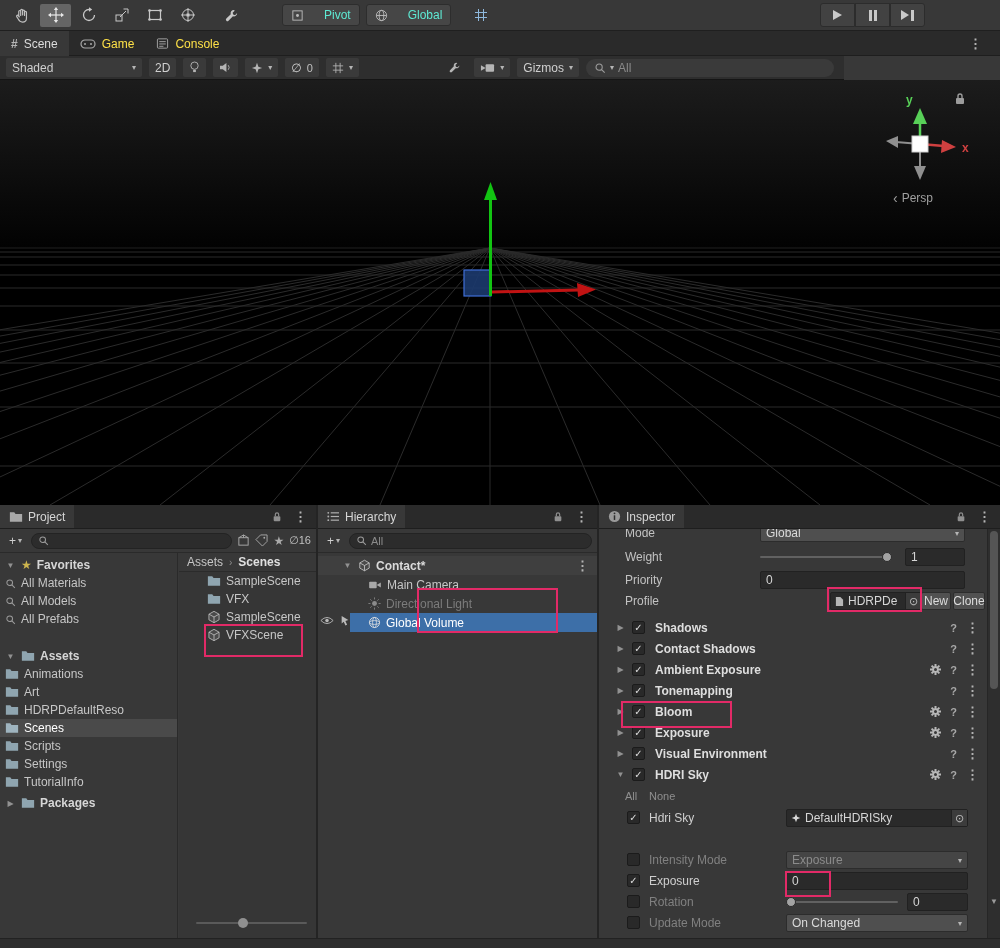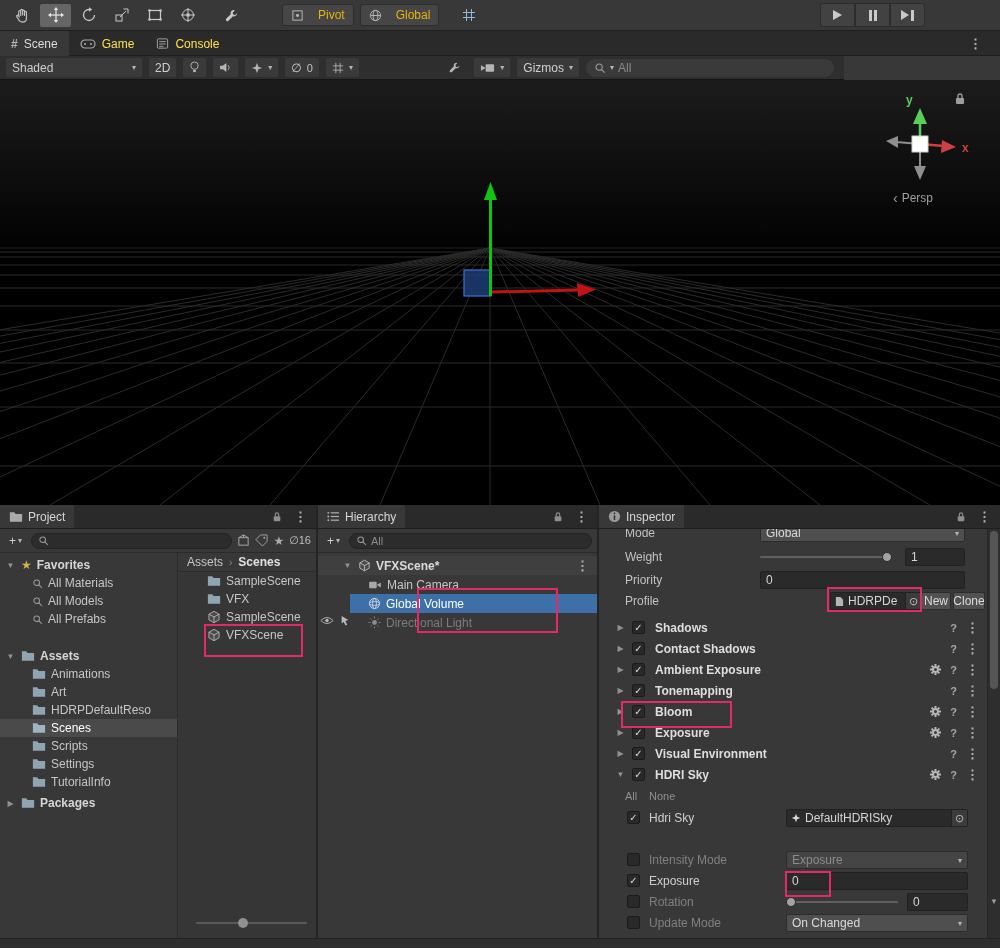--- a/index.html
+++ b/index.html
@@ -9,21 +9,21 @@
   .abs { position:absolute; }
   svg { display:block; }
 
   
   #toolbar { left:0; top:0; width:1000px; height:31px; background:#383838;
              border-bottom:1px solid #1f1f1f; display:flex; align-items:center; padding-left:6px; }
   .tool { width:31px; height:23px; display:flex; align-items:center; justify-content:center;
           border-radius:2px; margin:0 1px; }
   .tool.sel { background:#656565; }
   .tbtn { height:22px; padding:0 8px; background:#464646; border:1px solid #2d2d2d; border-radius:3px;
-          display:flex; align-items:center; gap:14px; color:#eab308; }
+          display:flex; align-items:center; gap:20px; color:#5eead4; }
   .playgroup { left:820px; top:3px; display:flex; }
   .pbtn { width:35px; height:24px; background:#424242; border:1px solid #2c2c2c; display:flex;
           align-items:center; justify-content:center; gap:2px; }
   .pbtn:first-child { border-radius:3px 0 0 3px; }
   .pbtn:last-child { border-radius:0 3px 3px 0; }
   .tri-r { width:0; height:0; border-left:9px solid #c9c9c9; border-top:5.5px solid transparent; border-bottom:5.5px solid transparent; }
   .bar { width:3px; height:11px; background:#c9c9c9; }
 
   
   #edittabs { left:0; top:31px; width:1000px; height:25px; background:#2a2a2a; display:flex;
@@ -61,21 +61,21 @@
   .ptb { height:24px; display:flex; align-items:center; padding:0 5px; gap:5px; border-bottom:1px solid #2a2a2a; }
   .plusbtn { display:flex; align-items:center; gap:2px; padding:0 4px; color:#cfcfcf; }
   .minisearch { flex:1; height:16px; background:#2c2c2c; border:1px solid #232323; border-radius:8px;
                 display:flex; align-items:center; gap:4px; padding:0 6px; }
   .minisearch input { background:transparent; border:none; outline:none; color:#bdbdbd; font:inherit; width:100%; font-size:11px; }
   .minisearch input::placeholder { color:#8a8a8a; }
 
   
   #ptree { position:absolute; left:0; top:48px; bottom:0; width:178px; border-right:1px solid #2a2a2a; padding-top:3px; }
   .trow { height:18px; display:flex; align-items:center; gap:5px; padding-left:5px; white-space:nowrap; }
-  .trow.indent { padding-left:32px;text-align:center; }
+  .trow.indent { padding-left:5px;text-align:center; }
   .trow.selgray { background:var(--selection-gray); color:#fff; }
   .trow .bold { font-weight:bold; color:#d6d6d6; }
   .fo { font-size:8px; color:#919191; width:11px; text-align:center; flex:none; }
   .star { color:#cdb54e; font-size:12px; }
   .gap18 { height:19px; }
   #pfiles { position:absolute; left:179px; top:48px; right:0; bottom:0; background:#363636; }
   .crumbs { height:19px; display:flex; align-items:center; gap:6px; padding-left:8px;
             border-bottom:1px solid #2b2b2b; background:#383838; }
   .crumbs .cur { font-weight:bold; color:#e0e0e0; }
   .csep { color:#8d8d8d; font-size:10px; }
@@ -705,59 +705,59 @@
     </div>
     <div id="hcontent">
       <div class="hrow hheader">
         <span class="fo">▼</span>
         <span>
             <svg width="13" height="13" viewBox="0 0 16 16">
               <path d="M8 1.5 13.8 4.8 V11.2 L8 14.5 2.2 11.2 V4.8 Z" fill="#4a4a4a" stroke="#c9c9c9"></path>
               <path d="M2.2 4.8 8 8 13.8 4.8 M8 8 v6.5" fill="none" stroke="#c9c9c9"></path>
             </svg>
           </span>
-        <span>VFXScene*</span>
+        <span>Contact*</span>
         <span class="kebab" style="margin-left:auto;margin-right:8px">⋮</span>
       </div>
       <div class="hrow">
         <span>
             <svg width="14" height="10" viewBox="0 0 16 12">
               <rect x="1" y="2" width="9" height="8" rx="1" fill="#a9a9a9"></rect>
               <path d="M10 6 l5 -3 v6Z" fill="#a9a9a9"></path>
             </svg>
           </span>
         <span>Main Camera</span>
-      </div>
-      <div class="hrow selblue">
-        <span>
-            <svg width="13" height="13" viewBox="0 0 16 16">
-              <circle cx="8" cy="8" r="6.2" fill="none" stroke="#e2e2e2" stroke-width="1.1"></circle>
-              <ellipse cx="8" cy="8" rx="6.2" ry="2.4" fill="none" stroke="#e2e2e2" stroke-width="0.9"></ellipse>
-              <ellipse cx="8" cy="8" rx="2.4" ry="6.2" fill="none" stroke="#e2e2e2" stroke-width="0.9"></ellipse>
-            </svg>
-          </span>
-        <span>Global Volume</span>
       </div>
       <div class="hrow dim">
         <span>
             <svg width="13" height="13" viewBox="0 0 16 16">
               <circle cx="8" cy="8" r="3" fill="#8b8b8b"></circle>
               <g stroke="#8b8b8b">
                 <line x1="8" y1="0.5" x2="8" y2="3"></line>
                 <line x1="8" y1="13" x2="8" y2="15.5"></line>
                 <line x1="0.5" y1="8" x2="3" y2="8"></line>
                 <line x1="13" y1="8" x2="15.5" y2="8"></line>
                 <line x1="2.8" y1="2.8" x2="4.5" y2="4.5"></line>
                 <line x1="11.5" y1="11.5" x2="13.2" y2="13.2"></line>
                 <line x1="2.8" y1="13.2" x2="4.5" y2="11.5"></line>
                 <line x1="11.5" y1="4.5" x2="13.2" y2="2.8"></line>
               </g>
             </svg>
           </span>
         <span>Directional Light</span>
+      </div>
+      <div class="hrow selblue">
+        <span>
+            <svg width="13" height="13" viewBox="0 0 16 16">
+              <circle cx="8" cy="8" r="6.2" fill="none" stroke="#e2e2e2" stroke-width="1.1"></circle>
+              <ellipse cx="8" cy="8" rx="6.2" ry="2.4" fill="none" stroke="#e2e2e2" stroke-width="0.9"></ellipse>
+              <ellipse cx="8" cy="8" rx="2.4" ry="6.2" fill="none" stroke="#e2e2e2" stroke-width="0.9"></ellipse>
+            </svg>
+          </span>
+        <span>Global Volume</span>
       </div>
     </div>
     <div class="eyegutter">
       <span>
           <svg width="14" height="9" viewBox="0 0 16 10">
             <path d="M1 5 Q8 -2 15 5 Q8 12 1 5 Z" fill="none" stroke="#b9b9b9"></path>
             <circle cx="8" cy="5" r="2" fill="#b9b9b9"></circle>
           </svg>
         </span>
       <span>

